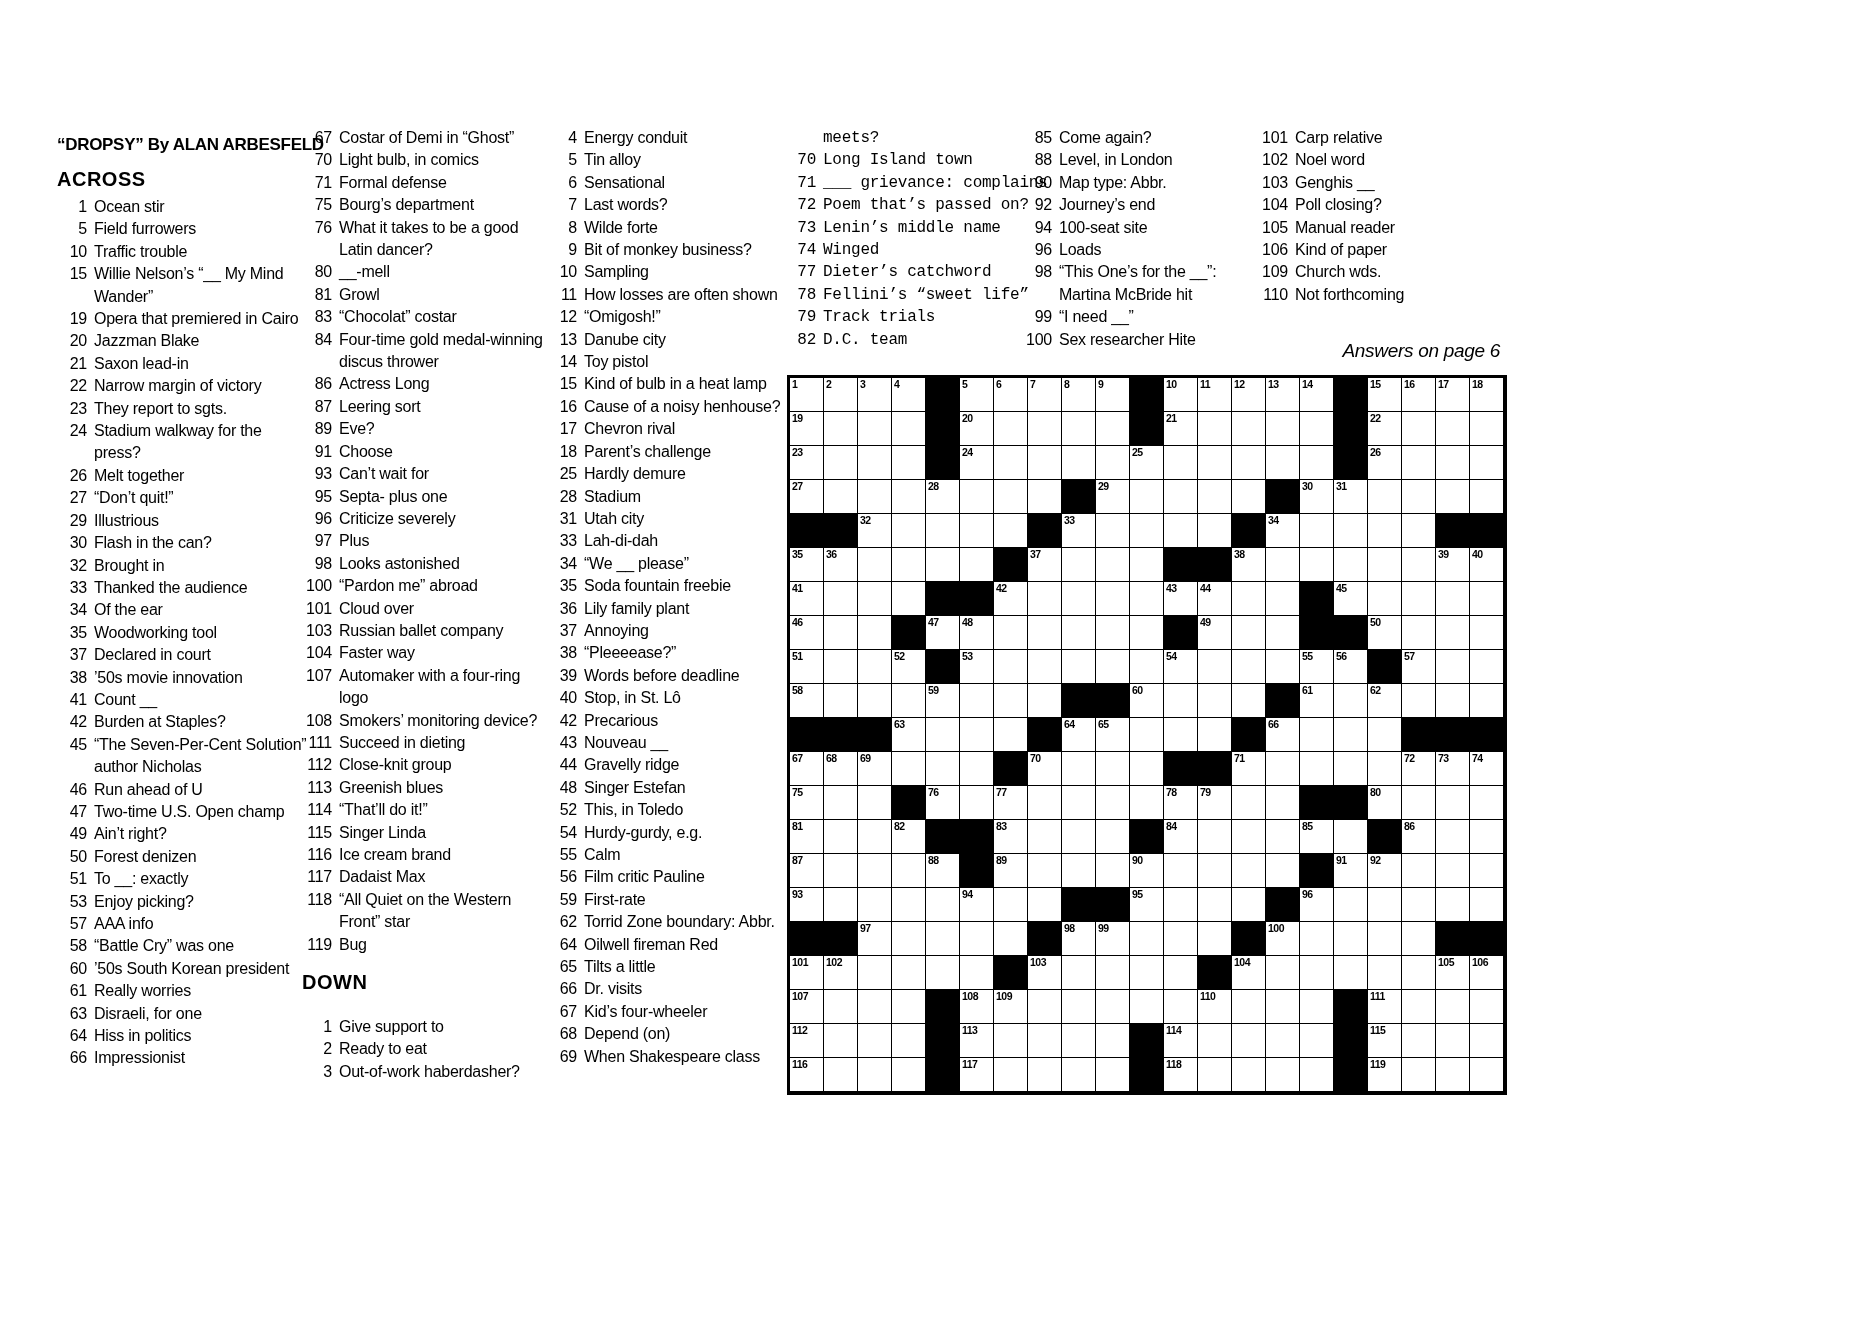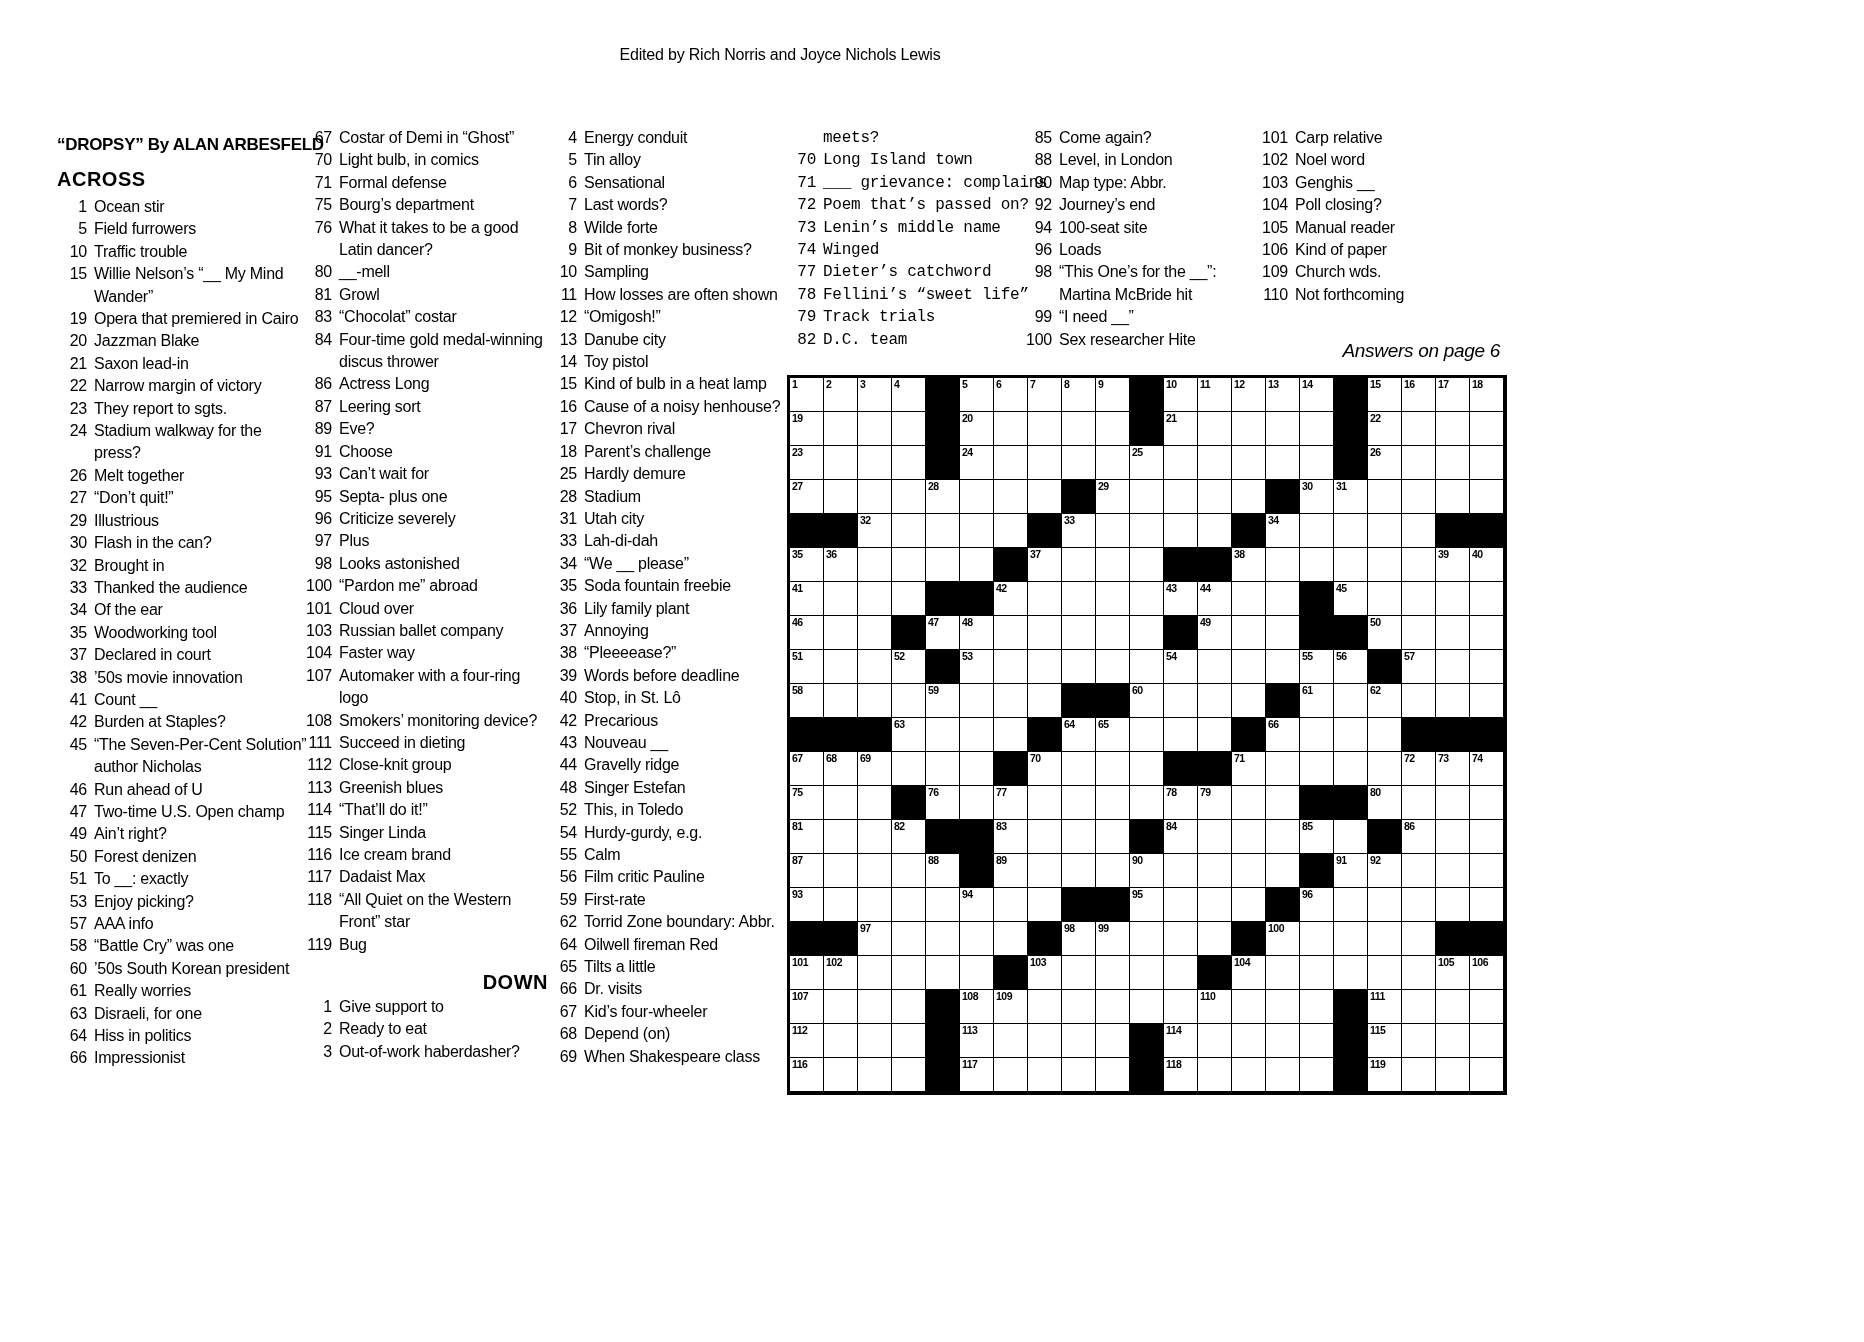--- a/index.html
+++ b/index.html
@@ -1,45 +1,44 @@
 <!DOCTYPE html>
 <html><head>
 <meta charset="utf-8">
 <style>
   html,body{margin:0;padding:0;background:#fff;}
   body{width:1864px;height:1342px;position:relative;font-family:"Liberation Sans",sans-serif;color:#000;overflow:hidden;}
   .hdrblock{position:absolute;left:55px;top:42px;width:1450px;text-align:center;}
   .title{font-size:37px;font-weight:bold;letter-spacing:-1px;line-height:42px;}
   .subtitle{font-size:16px;letter-spacing:-0.2px;margin-top:4px;}
   .byline{position:absolute;left:57px;top:127px;font-size:17px;font-weight:bold;letter-spacing:-0.3px;white-space:nowrap;margin-top:8px;}
-  .secthead{font-size:20px;font-weight:bold;letter-spacing:0.5px;text-align:right;}
+  .secthead{font-size:20px;font-weight:bold;letter-spacing:0.5px;}
   #acrosshead{position:absolute;left:57px;top:168px;}
   .cluecol{position:absolute;width:246px;}
   #col1{left:57px;top:196px;}
   #col2{left:302px;top:127px;}
   #col3{left:547px;top:127px;}
   #col4{left:786px;top:127px;font-family:Liberation Mono, monospace;}
   #col5{left:1022px;top:127px;}
   #col6{left:1258px;top:127px;}
   .clue{position:relative;padding-left:37px;font-size:16px;line-height:22.4px;letter-spacing:-0.25px;}
   .clue .n{position:absolute;left:0;top:0;width:30px;text-align:right;}
   .clue .ln{white-space:nowrap;}
-  #downhead{margin-top:15px;margin-bottom:2px;}
+  #downhead{margin-top:15px;margin-bottom:22px;}
   .answers{position:absolute;top:340px;left:1100px;width:400px;text-align:right;font-size:19px;font-weight:normal;font-style:italic;letter-spacing:-0.3px;}
   #gridbox{position:absolute;left:787px;top:375px;border:3px solid #000;background:#fff;}
   #grid{display:grid;grid-template-columns:repeat(21,34px);grid-template-rows:repeat(21,34px);}
   .gc{position:relative;box-sizing:border-box;border-right:1px solid #000;border-bottom:1px solid #000;background:#fff;}
   .gc.blk{background:#000;}
   .gc .cn{position:absolute;top:0px;left:2px;font-size:10.5px;font-weight:bold;letter-spacing:-0.5px;}
 </style>
 </head>
 <body>
 
 <div class="hdrblock">
-  <div class="subtitle">Edited by Rich Norris and Joyce Nichols Lewis</div>
 </div>
 
 <div class="byline">“DROPSY” By ALAN ARBESFELD</div>
 <div class="secthead" id="acrosshead">ACROSS</div>
 
 <div class="cluecol" id="col1">
   <div>
       <div class="clue">
         <span class="n">1</span>
         <div class="ln">Ocean stir</div>

